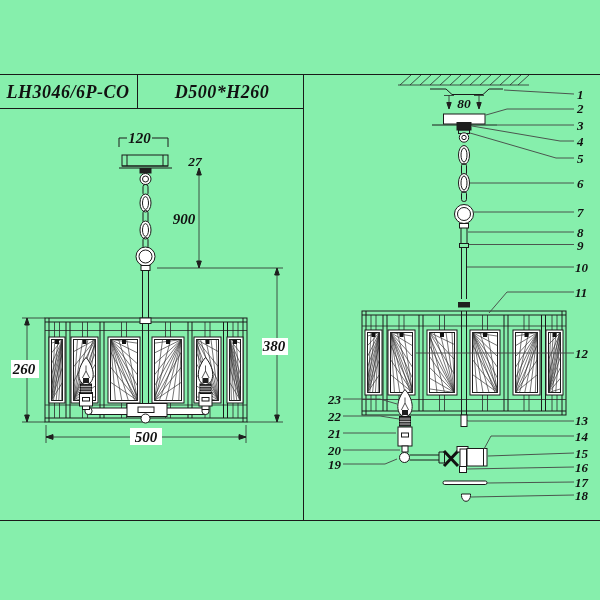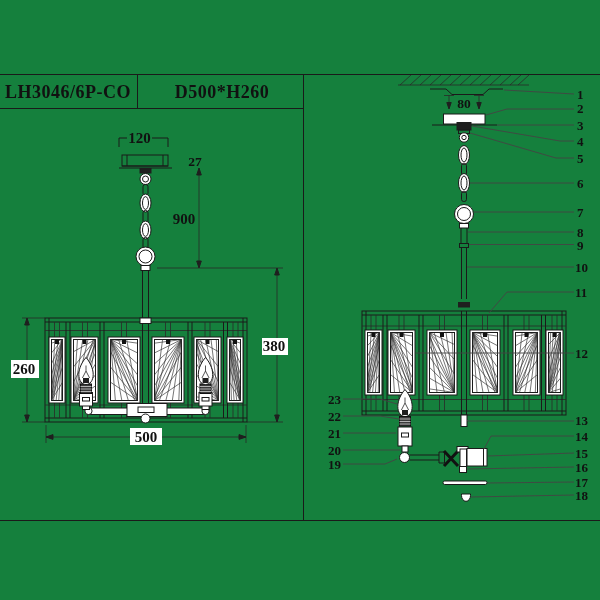--- a/index.html
+++ b/index.html
@@ -1,16 +1,16 @@
 <!DOCTYPE html>
 <html><head>
 <meta charset="utf-8">
 <style>
   html,body{margin:0;padding:0;background:#ffffff;}
-  .stage{width:600px;height:600px;position:relative;background:#15803d;overflow:hidden;}
+  .stage{width:600px;height:600px;position:relative;background:#86efac;overflow:hidden;font-style:italic;}
   svg{display:block;}
   text{font-family:"Liberation Serif","DejaVu Serif",serif;font-weight:bold;fill:#111;}
   .t-header{font-size:18px;letter-spacing:.5px;}
   .t-dim{font-size:15px;}
   .t-dim-sm{font-size:13.5px;}
   .t-part{font-size:13px;}
   .ln{stroke:#1a1a1a;stroke-width:1;fill:none;}
   .ln-thin{stroke:#2a2a2a;stroke-width:.8;fill:none;}
   .leader{stroke:#444;stroke-width:.9;fill:none;}
   .dark{fill:#1f1f1f;stroke:#1f1f1f;}

